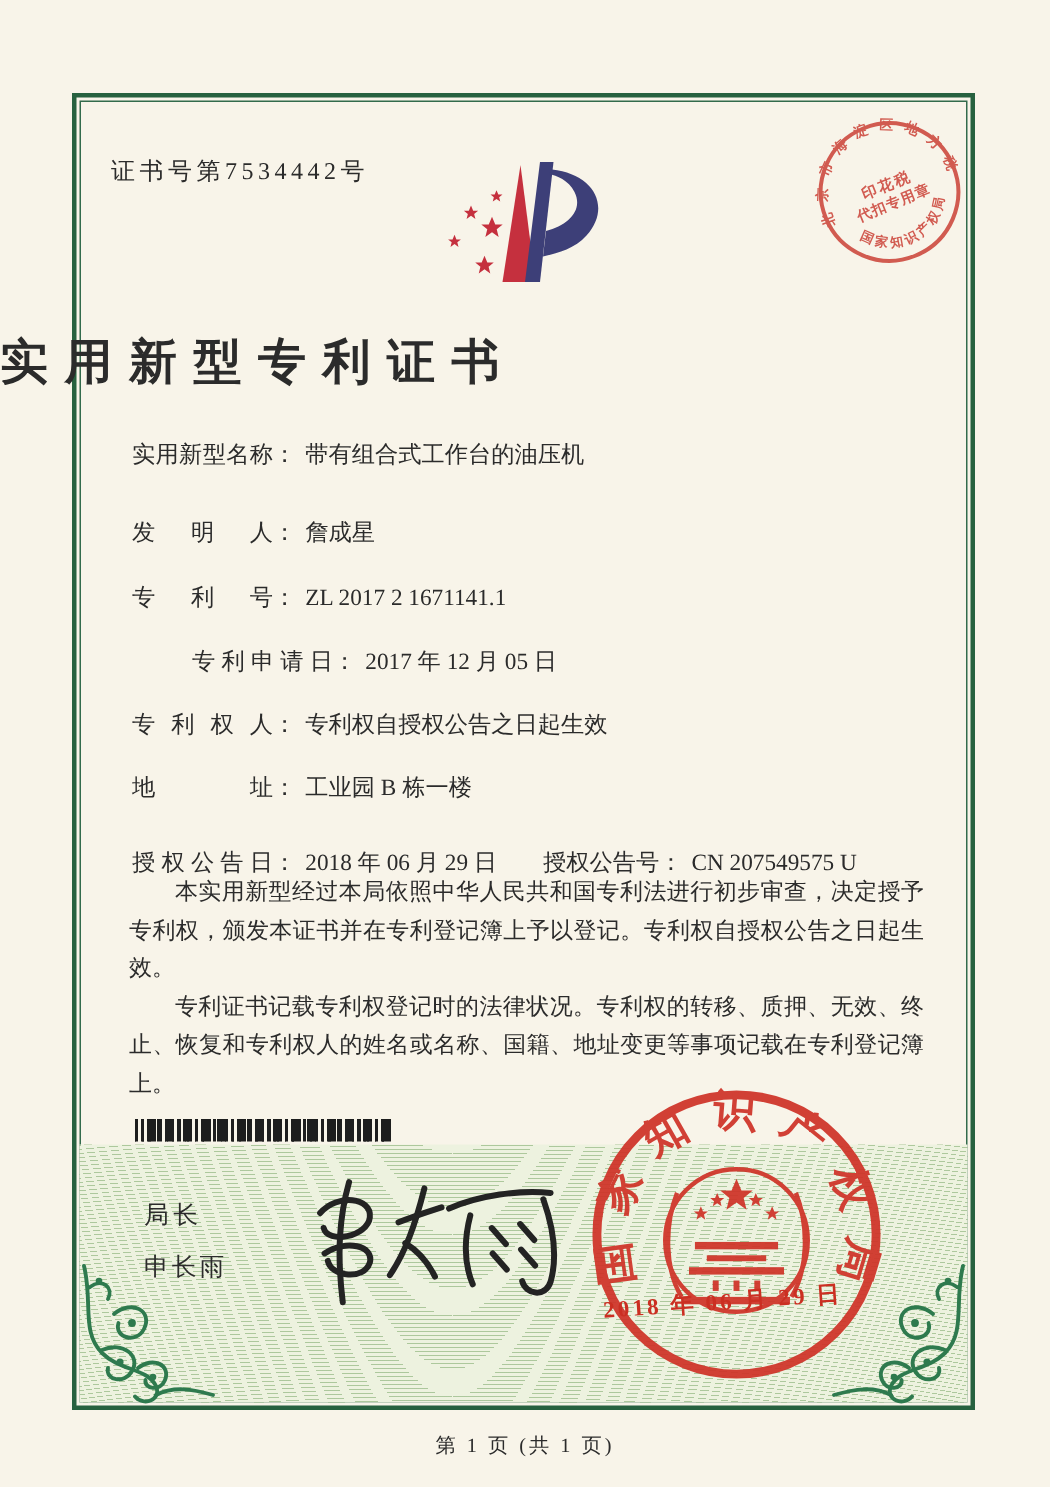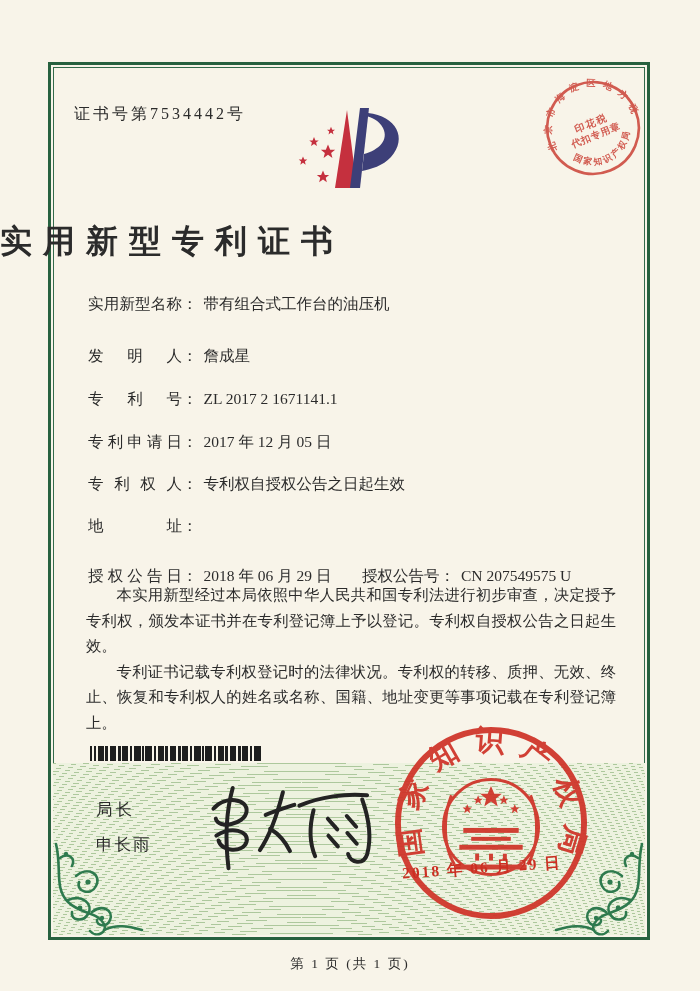--- a/index.html
+++ b/index.html
@@ -141,28 +141,28 @@
 
 <div class="row" style="top:292px;">
   <span class="lbl">实用新型名称</span><span class="colon">：</span><span class="val">带有组合式工作台的油压机</span>
 </div>
 <div class="row" style="top:344px;">
   <span class="lbl">发明人</span><span class="colon">：</span><span class="val">詹成星</span>
 </div>
 <div class="row" style="top:387px;">
   <span class="lbl">专利号</span><span class="colon">：</span><span class="val">ZL 2017 2 1671141.1</span>
 </div>
-<div class="row" style="top:430px;">
+<div class="row" style="top:430px;margin-left:40px;">
   <span class="lbl">专利申请日</span><span class="colon">：</span><span class="val">2017 年 12 月 05 日</span>
 </div>
 <div class="row" style="top:472px;">
   <span class="lbl">专利权人</span><span class="colon">：</span><span class="val">专利权自授权公告之日起生效</span>
 </div>
 <div class="row" style="top:514px;">
-  <span class="lbl">地址</span><span class="colon">：</span><span class="val addr-val"></span>
+  <span class="lbl">地址</span><span class="colon">：</span><span class="val addr-val"><span style="display:block;">工业园 B 栋一楼</span></span>
 </div>
 <div class="row" style="top:564px;">
   <span class="lbl">授权公告日</span><span class="colon">：</span><span class="val">2018 年 06 月 29 日</span>
 </div>
 <div class="row" style="left:362px;top:564px;">
   <span>授权公告号</span><span class="colon">：</span><span class="val">CN 207549575 U</span>
 </div>
 
 <div class="paras">
   <p>本实用新型经过本局依照中华人民共和国专利法进行初步审查，决定授予专利权，颁发本证书并在专利登记簿上予以登记。专利权自授权公告之日起生效。</p>

